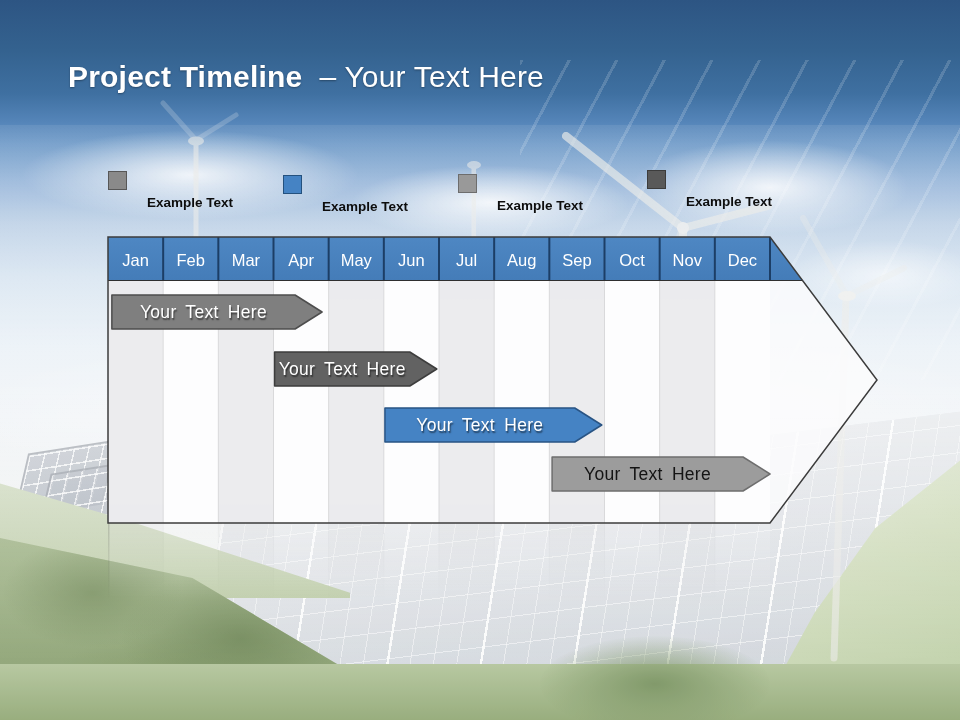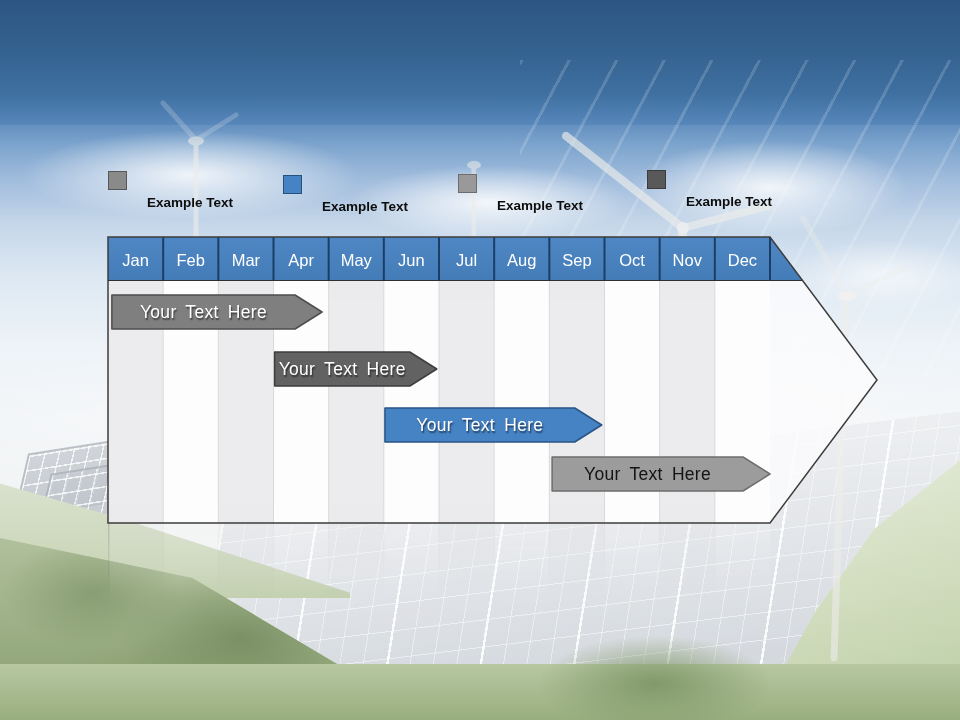--- a/index.html
+++ b/index.html
@@ -232,20 +232,24 @@
       <polygon points="111.86166666666666,295 295.0466666666666,295 322.0466666666666,312 295.0466666666666,329 111.86166666666666,329" fill="#7f7f7f" stroke="#4d4d4d" stroke-width="1.5" stroke-linejoin="round"></polygon>
       <text x="203.45416666666665" y="318" text-anchor="middle" font-size="17.5" fill="#ffffff" letter-spacing="0.3" word-spacing="4" class="bar-label-light">Your Text Here</text>
       <polygon points="274.60333333333335,352 409.7933333333333,352 436.7933333333333,369 409.7933333333333,386 274.60333333333335,386" fill="#626262" stroke="#3d3d3d" stroke-width="1.5" stroke-linejoin="round"></polygon>
       <text x="342.1983333333333" y="375" text-anchor="middle" font-size="17.5" fill="#ffffff" letter-spacing="0.3" word-spacing="4" class="bar-label-light">Your Text Here</text>
       <polygon points="384.9366666666666,408 574.7416666666666,408 601.7416666666666,425 574.7416666666666,442 384.9366666666666,442" fill="#4583c4" stroke="#295484" stroke-width="1.5" stroke-linejoin="round"></polygon>
       <text x="479.8391666666666" y="431" text-anchor="middle" font-size="17.5" fill="#ffffff" letter-spacing="0.3" word-spacing="4" class="bar-label-light">Your Text Here</text>
       <polygon points="552.0916666666667,457 743,457 770,474 743,491 552.0916666666667,491" fill="#9c9c9c" stroke="#6e6e6e" stroke-width="1.5" stroke-linejoin="round"></polygon>
       <text x="647.5458333333333" y="480" text-anchor="middle" font-size="17.5" fill="#141414" letter-spacing="0.3" word-spacing="4">Your Text Here</text>
     </svg>
 
+  <div class="title">
+    <span class="b">Project Timeline</span>
+    <span class="r">&nbsp;</span><span class="r">– Your Text Here</span>
+  </div>
 
   <div id="legend">
       <div class="legend-item" style="left: 108px; top: 170px;">
         <span class="legend-swatch" style="background: rgb(138, 138, 138); border: 1.5px solid rgb(87, 87, 87);"></span>
         <span class="legend-label">Example Text</span>
       </div>
       <div class="legend-item" style="left: 283px; top: 174px;">
         <span class="legend-swatch" style="background: rgb(69, 131, 196); border: 1.5px solid rgb(36, 81, 126);"></span>
         <span class="legend-label">Example Text</span>
       </div>

